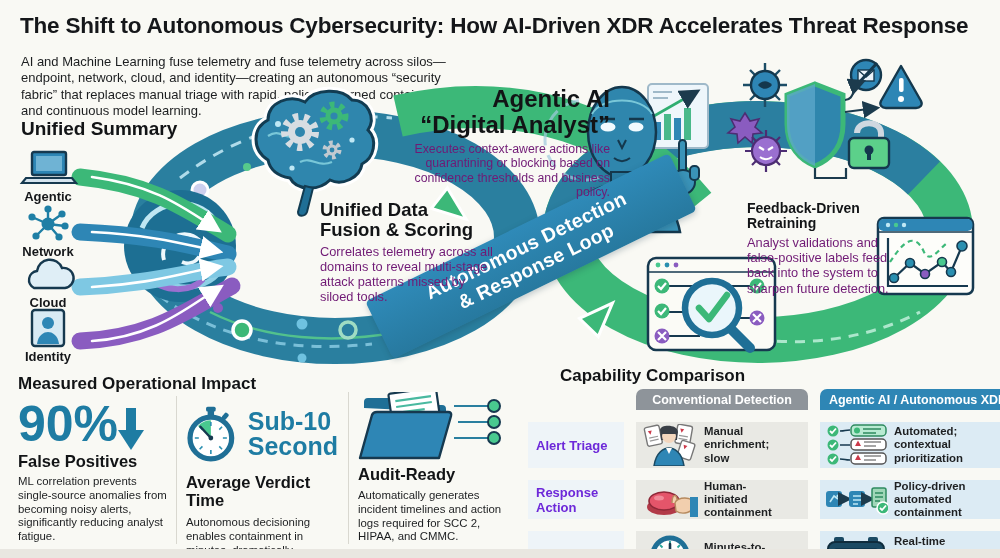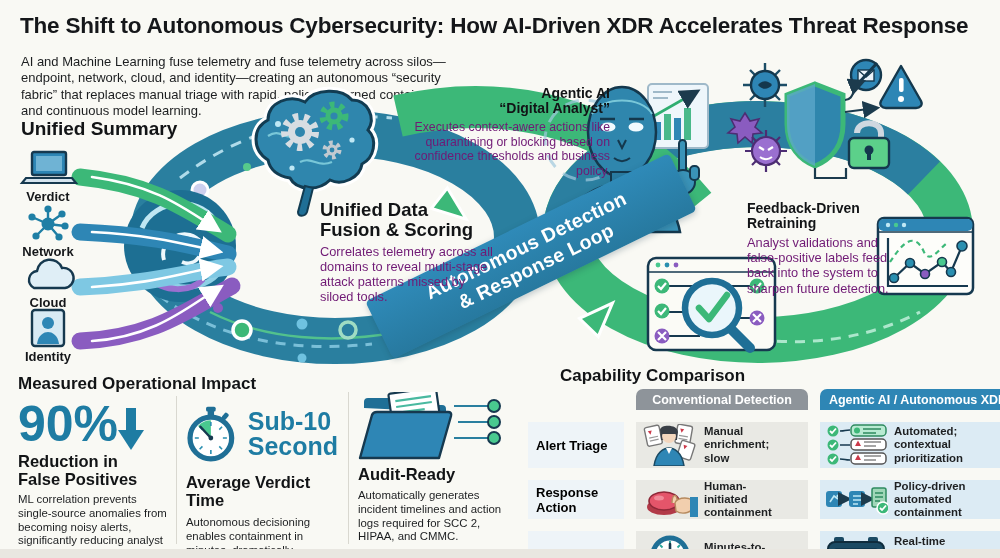--- a/index.html
+++ b/index.html
@@ -16,38 +16,38 @@
   .ribbon{left:362px;top:224px;width:338px;height:64px;transform:rotate(-26deg);
           background:linear-gradient(180deg,#2f8ab8,#27799f);border-radius:5px;
           display:flex;flex-direction:column;align-items:center;justify-content:center;
           color:#fff;font-size:19.5px;font-weight:700;letter-spacing:.3px;line-height:1.18;
           box-shadow:0 2px 6px rgba(20,50,70,.25);z-index:4;}
   .stage{z-index:5;}
   .stage .h{font-size:18.5px;font-weight:700;line-height:1.08;color:#121416;}
   .stage .b{font-size:12.8px;line-height:1.18;font-weight:500;color:#701a75;margin-top:4px;}
   .fusion{left:320px;top:200px;width:178px;}
   .agentic{left:385px;top:86px;width:225px;text-align:right;}
-  .agentic .h{font-size:14px;}
+  .agentic .h{font-size:24px;}
   .agentic .b{font-size:12.3px;}
   .feedback{left:747px;top:201px;width:160px;}
   .feedback .h{font-size:14px;}
   .impact-head{left:18px;top:374px;font-size:17px;}
   .stat .big{color:#1e7ca3;font-weight:700;}
   .stat .lbl{font-size:16.5px;font-weight:700;line-height:1.1;color:#121416;}
   .stat .bd{font-size:11.4px;line-height:1.2;font-weight:500;color:#1c1e20;}
   .divider{width:1px;background:#d9d8d0;z-index:2;}
   .cmp-head{left:530px;top:366px;font-size:17px;}
   .cmp-table{left:528px;top:389px;width:468px;display:grid;
      grid-template-columns:96px 172px 196px;grid-template-rows:21px 46px 39px 47px;
      gap:12px;z-index:5;}
   .cmp-table .cell{display:flex;align-items:center;}
   .hc{border-radius:7px 7px 0 0;color:#fff;font-size:12.5px;font-weight:700;justify-content:center;}
   .hc-conv{background:#8e949a;}
   .hc-agentic{background:#2e86b5;}
-  .lc{background:#eef4f8;font-size:13px;font-weight:700;padding-left:8px;color:#000000;}
+  .lc{background:#eef4f8;font-size:13px;font-weight:700;padding-left:8px;color:#6d28d9;}
   .cc{background:#e9e9e4;}
   .ac{background:#dcebf4;}
   .cellrow{display:flex;align-items:center;gap:6px;padding-left:6px;}
   .celltext{font-size:11.4px;font-weight:600;line-height:1.15;color:#1e2022;width:84px;}
   .bottom-strip{left:0;top:549px;width:1000px;height:9px;background:#e9e7e1;z-index:6;}
 </style>
 </head>
 <body>
 
 <div class="page">
@@ -250,21 +250,21 @@
   <div class="abs page-title">The Shift to Autonomous Cybersecurity: How AI-Driven XDR Accelerates Threat Response</div>
   <div class="abs intro">AI and Machine Learning fuse telemetry and fuse telemetry across silos—endpoint, network, cloud, and identity—creating an autonomous “security fabric” that replaces manual triage with rapid, policy-governed containment and continuous model learning.</div>
   <div class="abs sec-head unified-summary-head" style="z-index:5;">Unified Summary</div>
 
   <div class="abs source-item" style="left:10px;top:150px;z-index:5;">
     <svg width="76" height="38" viewBox="0 0 76 38">
       <rect x="22" y="2" width="34" height="23" rx="2" fill="#2e86b5" stroke="#16394f" stroke-width="2.4"></rect>
       <rect x="26" y="6" width="26" height="15" fill="#6fb3d4"></rect>
       <path d="M 16,28 L 62,28 L 66,33 L 12,33 Z" fill="#d5e4ee" stroke="#16394f" stroke-width="2.2"></path>
     </svg>
-    <div class="source-label">Verdict</div>
+    <div class="source-label">Agentic</div>
   </div>
   <div class="abs source-item" style="left:10px;top:205px;z-index:5;">
     <svg width="76" height="38" viewBox="0 0 76 38">
       <g stroke="#1f7fa5" stroke-width="2.4">
         <path d="M 38,19 L 38,4 M 38,19 L 52,9 M 38,19 L 55,21 M 38,19 L 49,32 M 38,19 L 26,31 M 38,19 L 22,12"></path>
       </g>
       <circle cx="38" cy="19" r="6.5" fill="#1f7fa5"></circle>
       <circle cx="38" cy="4" r="3.6" fill="#1f7fa5"></circle>
         <circle cx="52" cy="9" r="3.6" fill="#1f7fa5"></circle>
       <circle cx="55" cy="21" r="3.6" fill="#1f7fa5"></circle>
@@ -312,21 +312,20 @@
   <div class="abs divider" style="left:348px;top:392px;height:152px;"></div>
 
   <div class="abs stat" style="left:18px;top:398px;width:152px;z-index:5;">
     <div style="display:flex;align-items:flex-start;">
       <span class="big" style="font-size:50px;line-height:1.05;">90%</span>
       <svg width="26" height="46" viewBox="0 0 26 46" style="margin-top:8px;">
         <rect x="8" y="2" width="10" height="24" fill="#1e7ca3"></rect>
         <polygon points="0,24 26,24 13,44" fill="#1e7ca3"></polygon>
       </svg>
     </div>
-    <div class="lbl">Reduction in</div>
     <div class="lbl">False Positives</div>
     <div class="bd" style="margin-top:5px;">ML correlation prevents single-source anomalies from becoming noisy alerts, significantly reducing analyst fatigue.</div>
   </div>
 
   <div class="abs stat" style="left:186px;top:399px;width:152px;z-index:5;">
     <div style="display:flex;align-items:center;gap:12px;">
       <svg width="62" height="70" viewBox="0 0 62 70">
         <rect x="25" y="1" width="12" height="6" rx="2" fill="#1f6f96"></rect>
         <rect x="27" y="6" width="8" height="7" fill="#1f6f96"></rect>
         <g transform="translate(48,14) rotate(40)">

